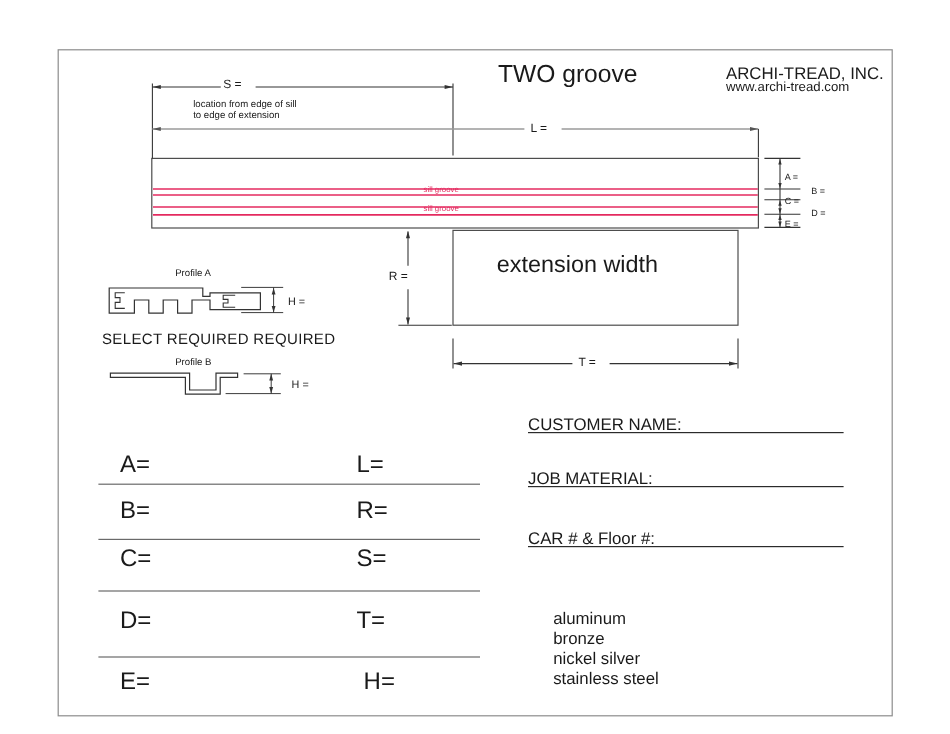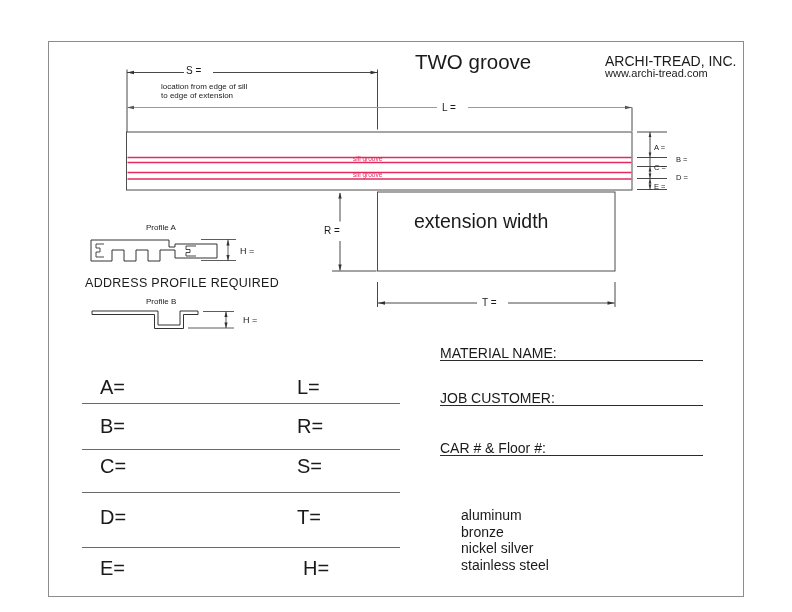--- a/index.html
+++ b/index.html
@@ -119,21 +119,21 @@
   <span class="abs" style="left:654px;top:164px;font-size:7.5px;">C =</span>
   <span class="abs" style="left:676px;top:173.5px;font-size:7.5px;">D =</span>
   <span class="abs" style="left:654px;top:182.5px;font-size:7.5px;">E =</span>
 
   <span class="abs" style="left:414px;top:212px;font-size:19.5px;text-align:center;">extension width</span>
   <span class="abs" style="left:324px;top:226px;font-size:10px;">R =</span>
   <span class="abs" style="left:482px;top:297.5px;font-size:10px;">T =</span>
 
   <span class="abs" style="left:146px;top:223.5px;font-size:8px;">Profile A</span>
   <span class="abs" style="left:240px;top:247px;font-size:9px;">H =</span>
-  <span class="abs" style="left:85px;top:277px;font-size:12.5px;letter-spacing:0.3px;">ADDRESS PROFILE REQUIRED</span>
+  <span class="abs" style="left:85px;top:277px;font-size:12.5px;letter-spacing:0.3px;">SELECT REQUIRED REQUIRED</span>
   <span class="abs" style="left:146px;top:297.5px;font-size:8px;">Profile B</span>
   <span class="abs" style="left:243px;top:315.5px;font-size:9px;">H =</span>
 
   <span class="abs" style="left:100px;top:377px;font-size:20px;">A=</span>
   <span class="abs" style="left:297px;top:377px;font-size:20px;">L=</span>
   <div class="rule" style="left:82px;top:403px;width:318px;"></div>
 
   <span class="abs" style="left:100px;top:416px;font-size:20px;">B=</span>
   <span class="abs" style="left:297px;top:416px;font-size:20px;">R=</span>
   <div class="rule" style="left:82px;top:449px;width:318px;"></div>
@@ -142,24 +142,24 @@
   <span class="abs" style="left:297px;top:456px;font-size:20px;">S=</span>
   <div class="rule" style="left:82px;top:492px;width:318px;"></div>
 
   <span class="abs" style="left:100px;top:506.5px;font-size:20px;">D=</span>
   <span class="abs" style="left:297px;top:506.5px;font-size:20px;">T=</span>
   <div class="rule" style="left:82px;top:546.5px;width:318px;"></div>
 
   <span class="abs" style="left:100px;top:557.5px;font-size:20px;">E=</span>
   <span class="abs" style="left:303px;top:557.5px;font-size:20px;">H=</span>
 
-  <span class="abs" style="left:440px;top:346px;font-size:14px;">MATERIAL NAME:</span>
+  <span class="abs" style="left:440px;top:346px;font-size:14px;">CUSTOMER NAME:</span>
   <div class="formline" style="left:440px;top:359.5px;width:263px;"></div>
 
-  <span class="abs" style="left:440px;top:391px;font-size:14px;">JOB CUSTOMER:</span>
+  <span class="abs" style="left:440px;top:391px;font-size:14px;">JOB MATERIAL:</span>
   <div class="formline" style="left:440px;top:405px;width:263px;"></div>
 
   <span class="abs" style="left:440px;top:441px;font-size:14px;">CAR # &amp; Floor #:</span>
   <div class="formline" style="left:440px;top:455px;width:263px;"></div>
 
   <span class="abs" style="left:461px;top:508px;font-size:14px;">aluminum</span>
   <span class="abs" style="left:461px;top:525px;font-size:14px;">bronze</span>
   <span class="abs" style="left:461px;top:541px;font-size:14px;">nickel silver</span>
   <span class="abs" style="left:461px;top:558px;font-size:14px;">stainless steel</span>
 

